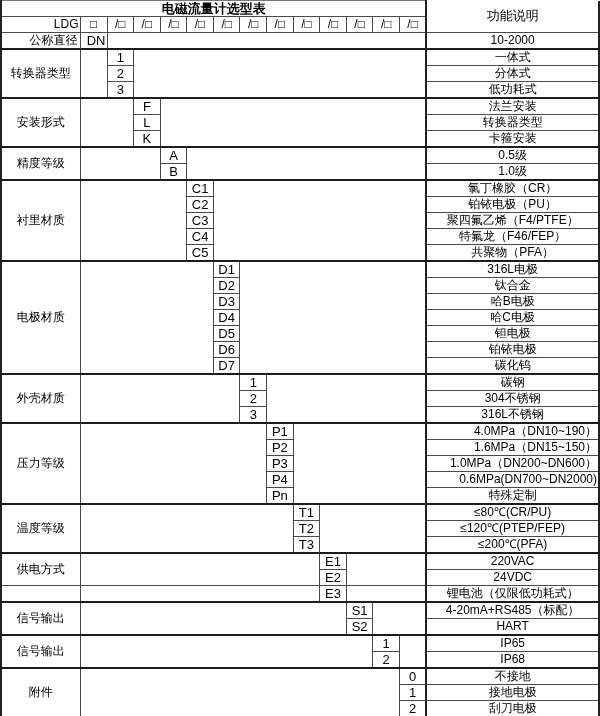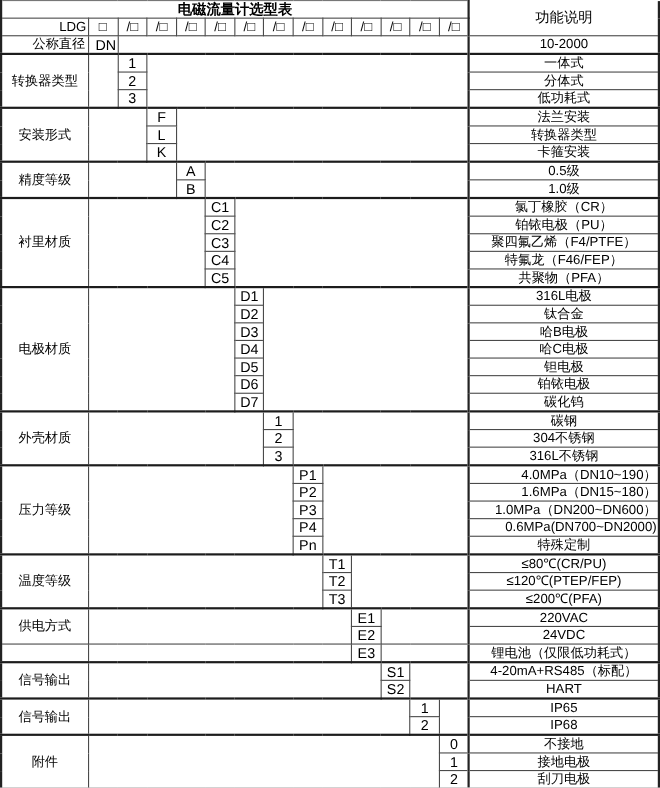--- a/index.html
+++ b/index.html
@@ -198,21 +198,21 @@
 
   <tr class="sec">
     <td class="lbl" rowspan="5">压力等级</td>
     <td class="gap" colspan="7" rowspan="5"></td>
     <td class="code">P1</td>
     <td class="gap" colspan="5" rowspan="5"></td>
     <td class="func left">4.0MPa（DN10~190）</td>
   </tr>
   <tr>
           <td class="code">P2</td>
-      <td class="func left">1.6MPa（DN15~180）</td>
+      <td class="func left">1.6MPa（DN15~150）</td>
         </tr>
   <tr>
           <td class="code">P3</td>
       <td class="func left">1.0MPa（DN200~DN600）</td>
         </tr>
   <tr>
           <td class="code">P4</td>
       <td class="func left">0.6MPa(DN700~DN2000)</td>
         </tr>
   <tr>

